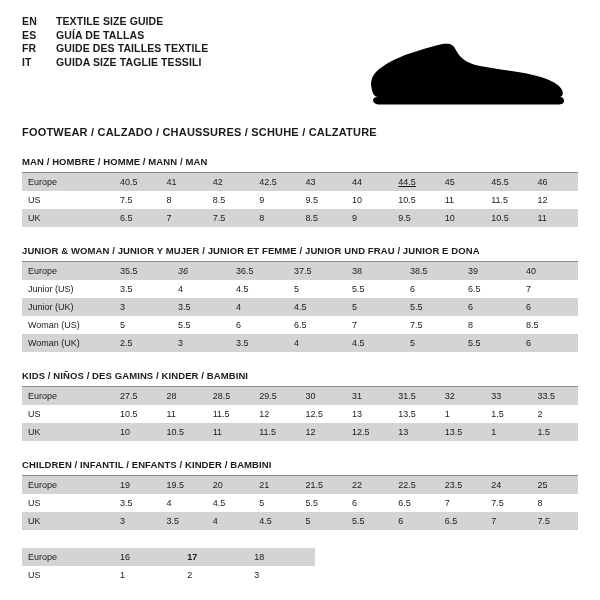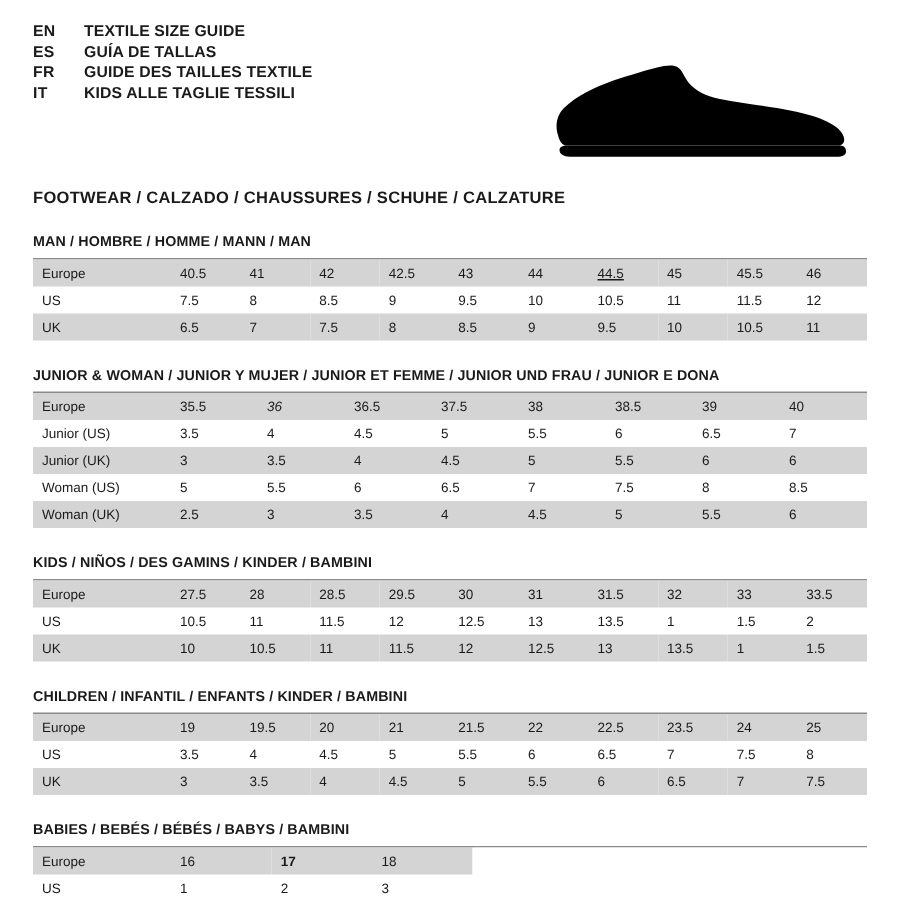--- a/index.html
+++ b/index.html
@@ -110,21 +110,21 @@
           <tr>
             <td class="lang-code">ES</td>
             <td class="lang-title">GUÍA DE TALLAS</td>
           </tr>
           <tr>
             <td class="lang-code">FR</td>
             <td class="lang-title">GUIDE DES TAILLES TEXTILE</td>
           </tr>
           <tr>
             <td class="lang-code">IT</td>
-            <td class="lang-title">KIDS ALLE TAGLIE TESSILI</td>
+            <td class="lang-title">GUIDA SIZE TAGLIE TESSILI</td>
           </tr>
         </tbody>
     </table>
     <div class="shoe-wrap">
       <svg viewBox="0 0 210 80" width="210" height="80" xmlns="http://www.w3.org/2000/svg">
         <path fill="#000000" d="M8 56 C6 50 7 43 12 38 C20 30 33 24 44 20 C56 16 66 13 74 11 C80 9.5 85 9 88 11 C91 13 92 17 95 21 C99 26 106 30 116 32 C128 34.5 142 36 154 38 C166 40 177 42.5 185 46 C192 49 196 52 198 56 C199.5 59 199 62 196 63 L14 63 C10.5 63 9 60 8 56 Z"></path>
         <path fill="#000000" d="M14 63 L196 63 C199 63 200 65 200 67 C200 69.5 197.5 70.5 194 70.5 L16 70.5 C11.5 70.5 9 68.5 9 66 C9 64 11 63 14 63 Z"></path>
       </svg>
     </div>
   </div>
@@ -326,21 +326,20 @@
               <td style="width: 8.5%;">5.5</td>
               <td style="width: 8.5%;">6</td>
               <td style="width: 8.5%;">6.5</td>
               <td style="width: 8.5%;">7</td>
               <td style="width: 8.5%;">7.5</td>
             </tr>
           </tbody>
         </table>
       </div>
       <div class="block babies">
-        <div class="block-title">BABIES / BEBÉS / BÉBÉS / BABYS / BAMBINI</div>
         <table class="sizes">
           <tbody>
             <tr class="shaded">
               <td class="label">Europe</td>
               <td style="width: 11%;">16</td>
               <td style="width: 11%; font-weight: bold;">17</td>
               <td style="width: 11%;">18</td>
               <td style="background: rgb(255, 255, 255);"></td>
             </tr>
             <tr>

